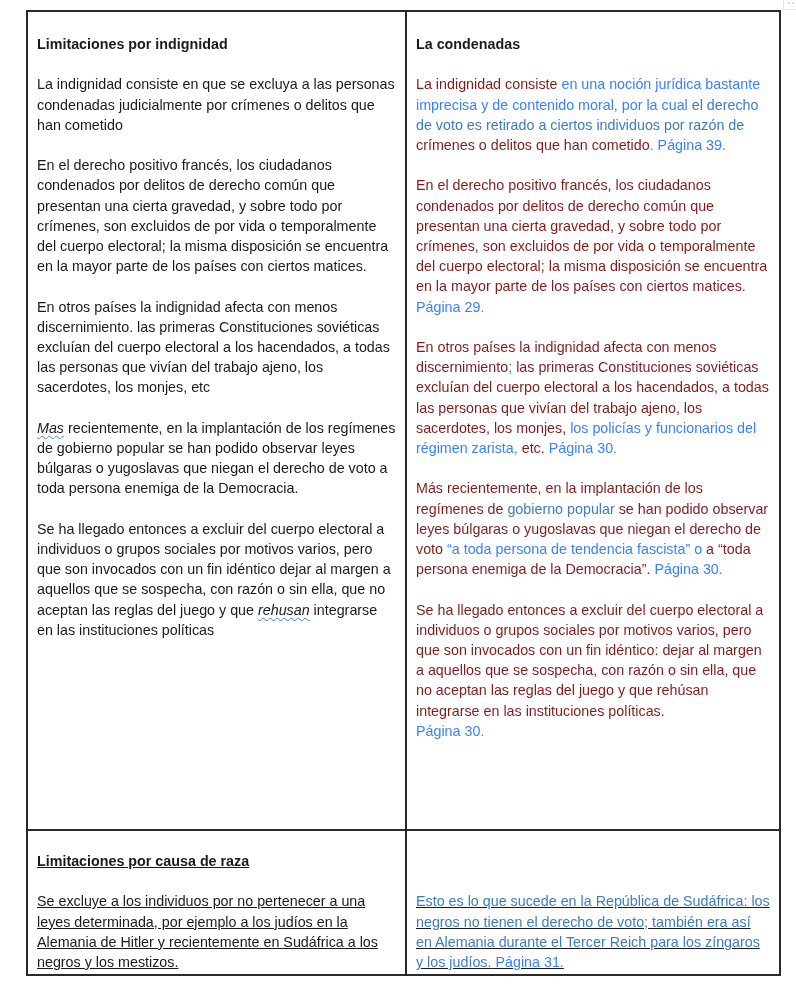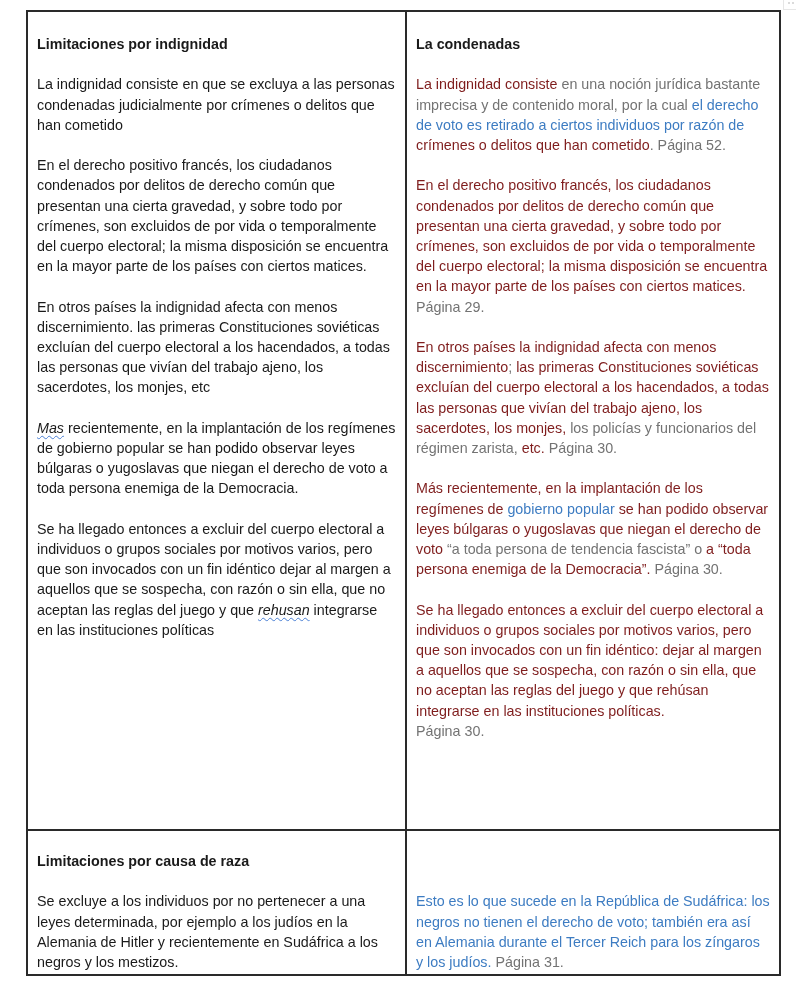--- a/index.html
+++ b/index.html
@@ -9,27 +9,27 @@
          border-left:1px solid #e6e6e6; border-bottom:1px solid #e6e6e6; box-sizing:border-box; }
   .corner-mark span { position:absolute; left:4px; top:2px; width:2px; height:2px; background:#cfcfcf; border-radius:1px; }
   .corner-mark span + span { left:8px; }
   table.doc { position:absolute; left:26px; top:10px; width:755px; height:964px;
          border-collapse:collapse; table-layout:fixed; }
   table.doc td { border:2px solid #2a2a2a; vertical-align:top; padding:0 9px; }
   td.c-left { width:359px; }
   .row1 { height:819px; }
   .row2 { height:145px; }
   .cell-inner { padding-top:22px; font-size:14.3px; line-height:20.2px; }
-  .row2 .cell-inner { padding-top:20px; }
+  .row2 .cell-inner { padding-top:20px;text-decoration:underline; }
   .title { font-weight:bold; margin:0 0 20.2px 0; }
   p { margin:0 0 20.2px 0; }
   p.last { margin-bottom:0; }
   .red { color:#7f1d1d; }
   .blue { color:#3d7cc2; }
-  .black { color:#737373; }
+  .black { color:#3b82f6; }
   .squig { text-decoration: underline wavy #4a7fd4; text-decoration-thickness:1px; text-underline-offset:2px;font-style:italic; }
   .spacer-title { height:20.2px; margin-bottom:20.2px; }
 </style>
 </head>
 <body>
 
 <div class="corner-mark">
     <span></span>
     <span></span>
   </div>
@@ -43,21 +43,21 @@
         <p><span>La indignidad consiste en que se excluya a las personas condenadas judicialmente por crímenes o delitos que han cometido</span></p>
         <p><span>En el derecho positivo francés, los ciudadanos condenados por delitos de derecho común que presentan una cierta gravedad, y sobre todo por crímenes, son excluidos de por vida o temporalmente del cuerpo electoral; la misma disposición se encuentra en la mayor parte de los países con ciertos matices.</span></p>
         <p><span>En otros países la indignidad afecta con menos discernimiento. las primeras Constituciones soviéticas excluían del cuerpo electoral a los hacendados, a todas las personas que vivían del trabajo ajeno, los sacerdotes, los monjes, etc</span></p>
         <p><span class="squig">Mas</span><span> recientemente, en la implantación de los regímenes de gobierno popular se han podido observar leyes búlgaras o yugoslavas que niegan el derecho de voto a toda persona enemiga de la Democracia.</span></p>
         <p class="last"><span>Se ha llegado entonces a excluir del cuerpo electoral a individuos o grupos sociales por motivos varios, pero que son invocados con un fin idéntico dejar al margen a aquellos que se sospecha, con razón o sin ella, que no aceptan las reglas del juego y que </span><span class="squig">rehusan</span><span> integrarse en las instituciones políticas</span></p>
       </div>
     </td>
     <td>
       <div class="cell-inner">
         <div class="title">La condenadas</div>
-        <p><span class="red">La indignidad consiste</span><span class="black"> en una noción jurídica bastante imprecisa y de contenido moral, por la cual </span><span class="blue">el derecho de voto es retirado a ciertos individuos por razón de </span><span class="red">crímenes o delitos que han cometido</span><span class="black">. Página 52.</span></p>
+        <p><span class="red">La indignidad consiste</span><span class="black"> en una noción jurídica bastante imprecisa y de contenido moral, por la cual </span><span class="blue">el derecho de voto es retirado a ciertos individuos por razón de </span><span class="red">crímenes o delitos que han cometido</span><span class="black">. Página 39.</span></p>
         <p><span class="red">En el derecho positivo francés, los ciudadanos condenados por delitos de derecho común que presentan una cierta gravedad, y sobre todo por crímenes, son excluidos de por vida o temporalmente del cuerpo electoral; la misma disposición se encuentra en la mayor parte de los países con ciertos matices.</span><span class="black"> Página 29.</span></p>
         <p><span class="red">En otros países la indignidad afecta con menos discernimiento</span><span class="black">; </span><span class="red">las primeras Constituciones soviéticas excluían del cuerpo electoral a los hacendados, a todas las personas que vivían del trabajo ajeno, los sacerdotes, los monjes,</span><span class="black"> los policías y funcionarios del régimen zarista, </span><span class="red">etc.</span><span class="black"> Página 30.</span></p>
         <p><span class="red">Más recientemente, en la implantación de los regímenes de </span><span class="blue">gobierno popular</span><span class="red"> se han podido observar leyes búlgaras o yugoslavas que niegan el derecho de voto</span><span class="black"> “a toda persona de tendencia fascista” o </span><span class="red">a “toda persona enemiga de la Democracia”.</span><span class="black"> Página 30.</span></p>
         <p class="last"><span class="red">Se ha llegado entonces a excluir del cuerpo electoral a individuos o grupos sociales por motivos varios, pero que son invocados con un fin idéntico: dejar al margen a aquellos que se sospecha, con razón o sin ella, que no aceptan las reglas del juego y que rehúsan integrarse en las instituciones políticas.</span><br><span class="black"> Página 30.</span></p>
       </div>
     </td>
   </tr>
   <tr class="row2">
     <td class="c-left">
       <div class="cell-inner">

